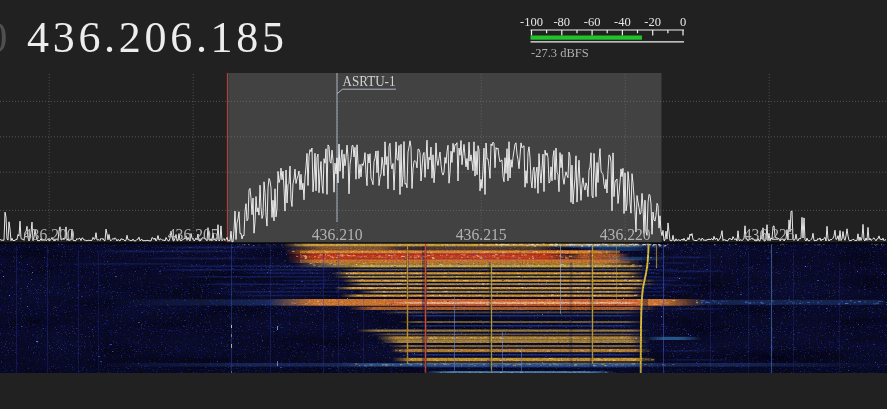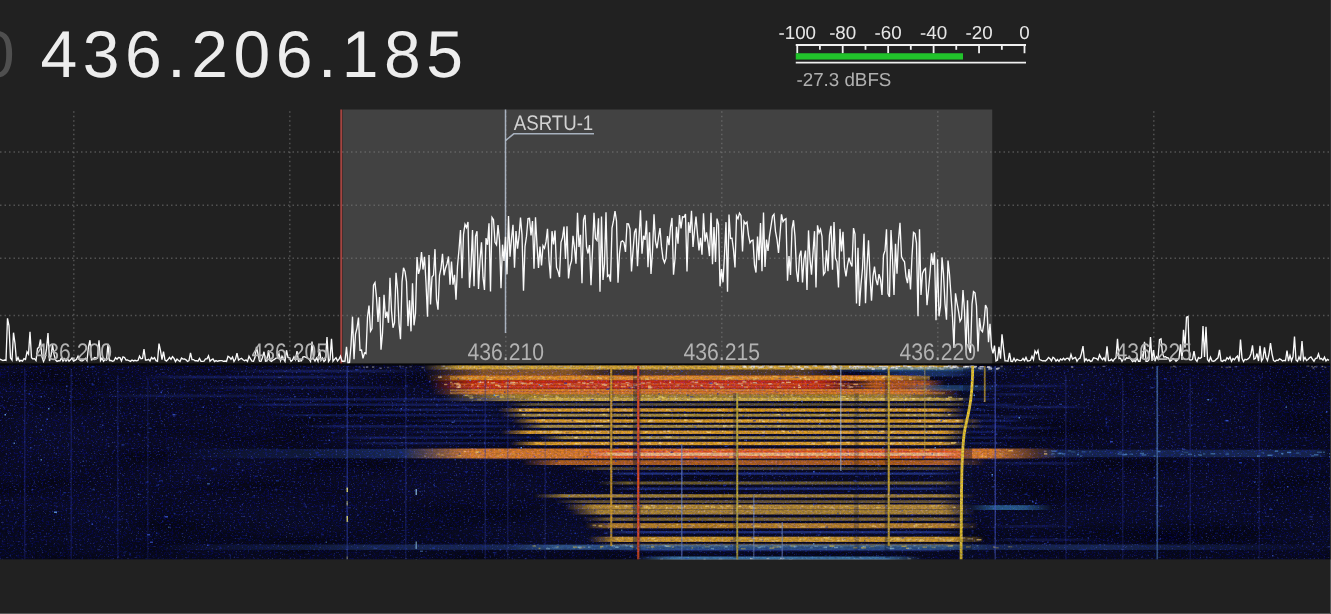--- a/index.html
+++ b/index.html
@@ -1,14 +1,14 @@
 <!DOCTYPE html>
 <html><head><meta charset="utf-8"><style>
 html,body{margin:0;padding:0;background:#212121;}
-#app{position:relative;width:887px;height:373px;overflow:hidden;background:#212121;font-family:Liberation Sans, sans-serif;}
+#app{position:relative;width:887px;height:373px;overflow:hidden;background:#212121;font-family:Liberation Serif, serif;}
 #freq{position:absolute;left:0;top:0;width:500px;height:64px;white-space:nowrap;font-size:44px;letter-spacing:3.7px;color:#ededed;}
 #freq .dim{color:#4f4f4f;}
 #freq span{position:absolute;top:12px;}
 </style></head>
 <body>
 <div id="app">
 <div id="freq">
       <span class="dim" style="left:-14.6px">0</span>
       <span style="left:27px">436.206.185</span>
     </div>

